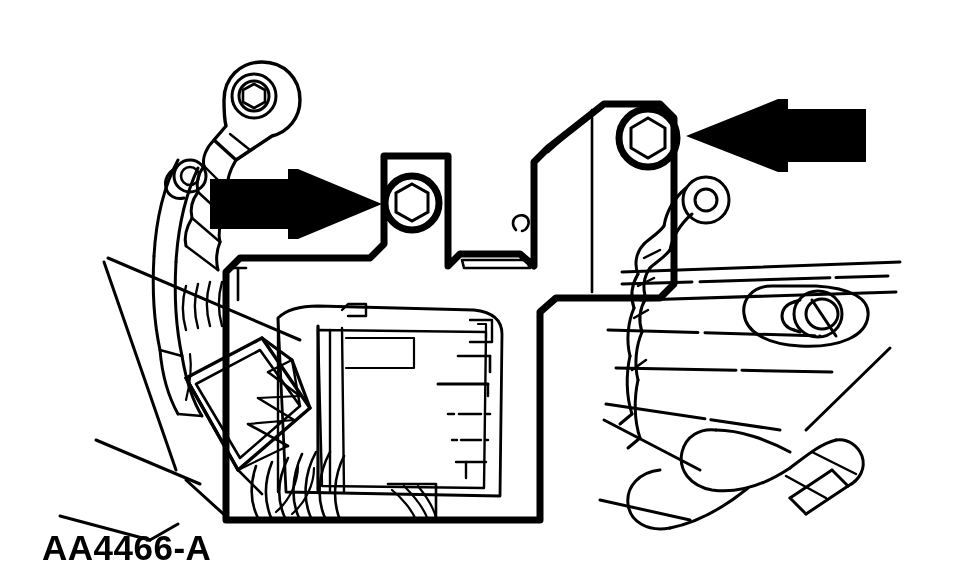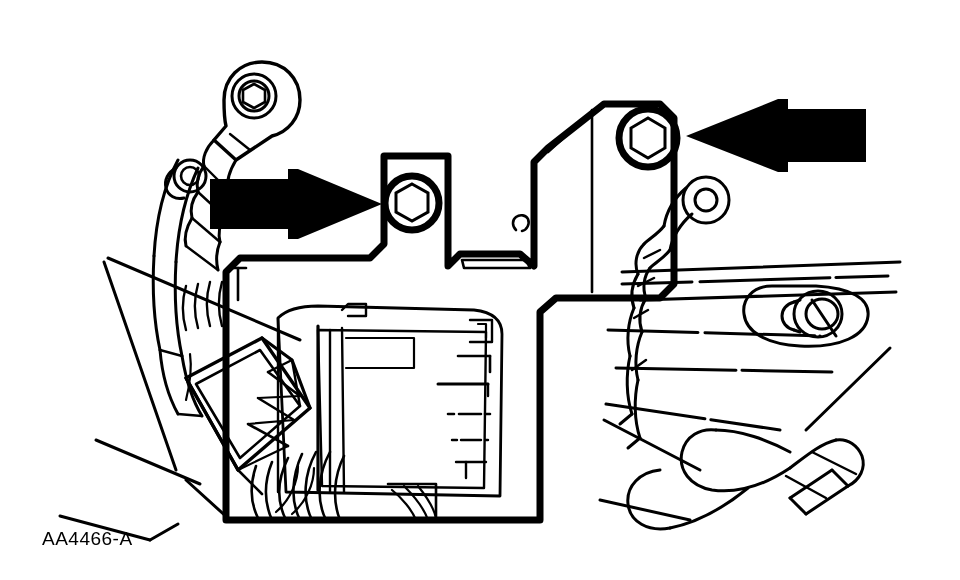--- a/index.html
+++ b/index.html
@@ -24,22 +24,22 @@
     position: absolute;
     left: 0;
     top: 0;
     display: block;
   }
   .fig-label {
     position: absolute;
     left: 42px;
     top: 528px;
     font-family: "Liberation Sans", sans-serif;
-    font-size: 19px;
-    font-weight: normal;
+    font-size: 35px;
+    font-weight: bold;
     letter-spacing: 0.5px;
     color: #000000;
     white-space: nowrap;
   }
 </style>
 </head>
 <body>
 
 <div id="figure-root">
 

